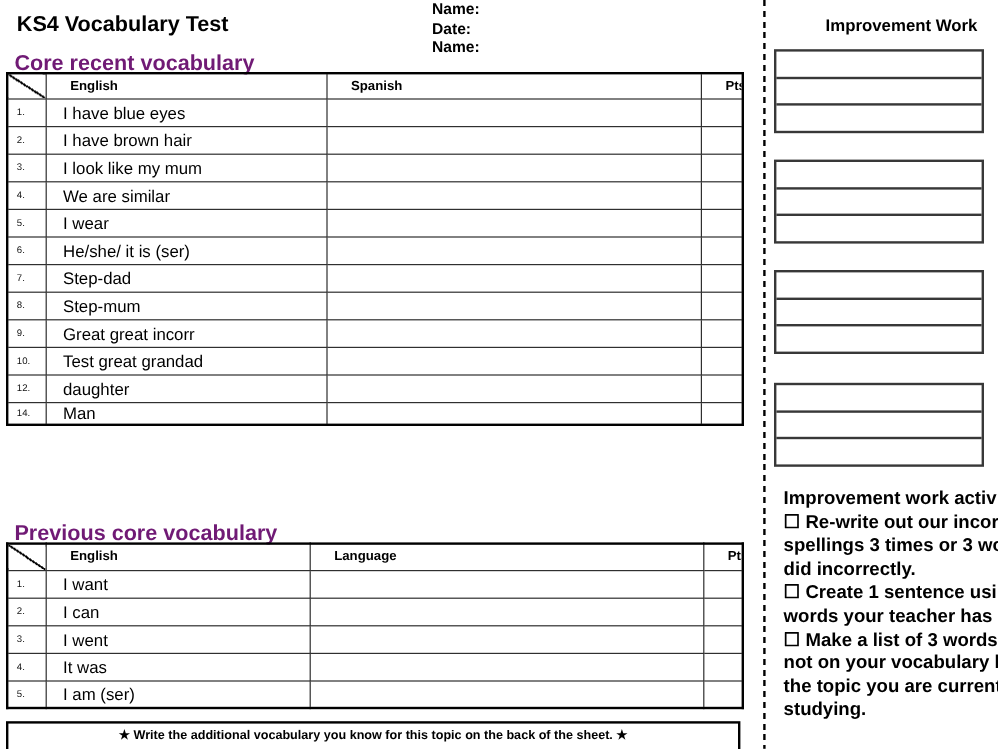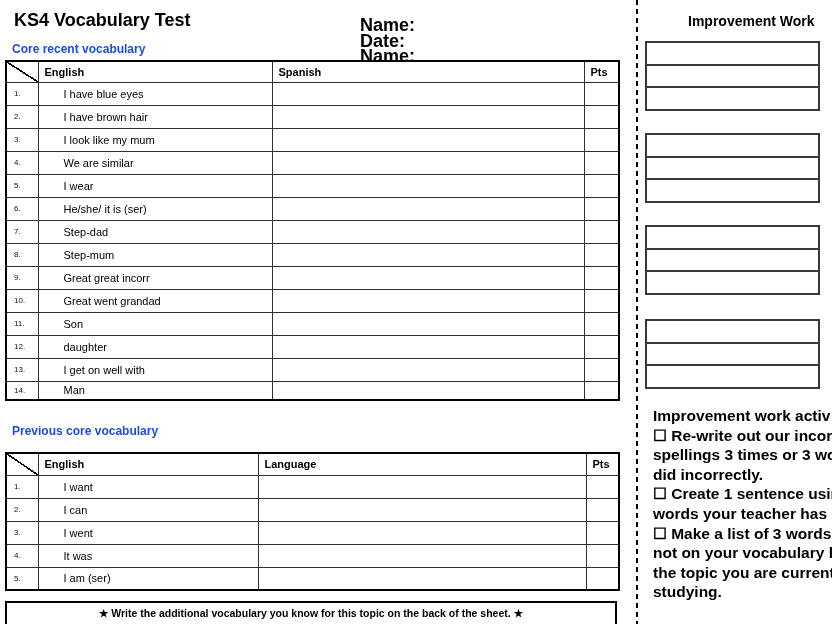--- a/index.html
+++ b/index.html
@@ -3,35 +3,35 @@
 <meta charset="utf-8">
 <style>
   * { margin:0; padding:0; box-sizing:border-box; }
   html,body { width:832px; height:624px; overflow:hidden; background:#ffffff;
               font-family:"Liberation Sans", sans-serif; color:#000; }
   .abs { position:absolute; }
 
   
   .doc-title { left:14px; top:10px; font-size:18px; font-weight:bold; }
 
-  .name-block { left:360px; top:18px; font-size:18px; font-weight:bold; line-height:15.5px; }
-
-  .section-heading { color:#1d4ed8; font-size:12px; font-weight:bold; }
+  .name-block { left:360px; top:0; font-size:13px; font-weight:bold; line-height:15.5px; }
+
+  .section-heading { color:#701a75; font-size:18px; font-weight:bold; }
   .heading-core { left:12px; top:42px; }
-  .heading-prev { left:12px; top:424px; }
+  .heading-prev { left:12px; top:434px; }
 
   table.vocab { position:absolute; left:5px; border-collapse:collapse; table-layout:fixed;
                 width:613px; border:2px solid #000; }
   table.vocab td, table.vocab th { border:1px solid #2f2f2f; overflow:hidden;
                                    white-space:nowrap; text-align:left; vertical-align:middle; }
   .t-core { top:60px; }
   .t-prev { top:452px; }
-  th.hdr { font-size:11px; font-weight:bold; padding-left:6px; }
+  th.hdr { font-size:11px; font-weight:bold; padding-left:20px; }
   td.num { font-size:8px; padding-left:7px; color:#111; }
-  td.eng { font-size:11px; padding-left:25px; }
+  td.eng { font-size:14px; padding-left:14px; }
   td.blank { }
   .diag { background:linear-gradient(to bottom left,
             transparent calc(50% - 0.8px), #000 calc(50% - 0.8px),
             #000 calc(50% + 0.8px), transparent calc(50% + 0.8px)); }
   tr.hrow { height:21px; }
   tr.r23  { height:23px; }
   tr.r19  { height:19px; }
 
   .footer-box { left:5px; top:601px; width:612px; height:26px; border:2px solid #000;
                 display:flex; align-items:center; justify-content:center; }
@@ -130,39 +130,27 @@
         <td class="blank"></td>
       </tr>
   <tr class="r23">
         <td class="num">9.</td>
         <td class="eng">Great great incorr</td>
         <td class="blank"></td>
         <td class="blank"></td>
       </tr>
   <tr class="r23">
         <td class="num">10.</td>
-        <td class="eng">Great went grandad</td>
-        <td class="blank"></td>
-        <td class="blank"></td>
-      </tr>
-  <tr class="r23">
-        <td class="num">11.</td>
-        <td class="eng">Son</td>
+        <td class="eng">Test great grandad</td>
         <td class="blank"></td>
         <td class="blank"></td>
       </tr>
   <tr class="r23">
         <td class="num">12.</td>
         <td class="eng">daughter</td>
-        <td class="blank"></td>
-        <td class="blank"></td>
-      </tr>
-  <tr class="r23">
-        <td class="num">13.</td>
-        <td class="eng">I get on well with</td>
         <td class="blank"></td>
         <td class="blank"></td>
       </tr>
   <tr class="r19">
         <td class="num">14.</td>
         <td class="eng">Man</td>
         <td class="blank"></td>
         <td class="blank"></td>
       </tr>
 </tbody>

